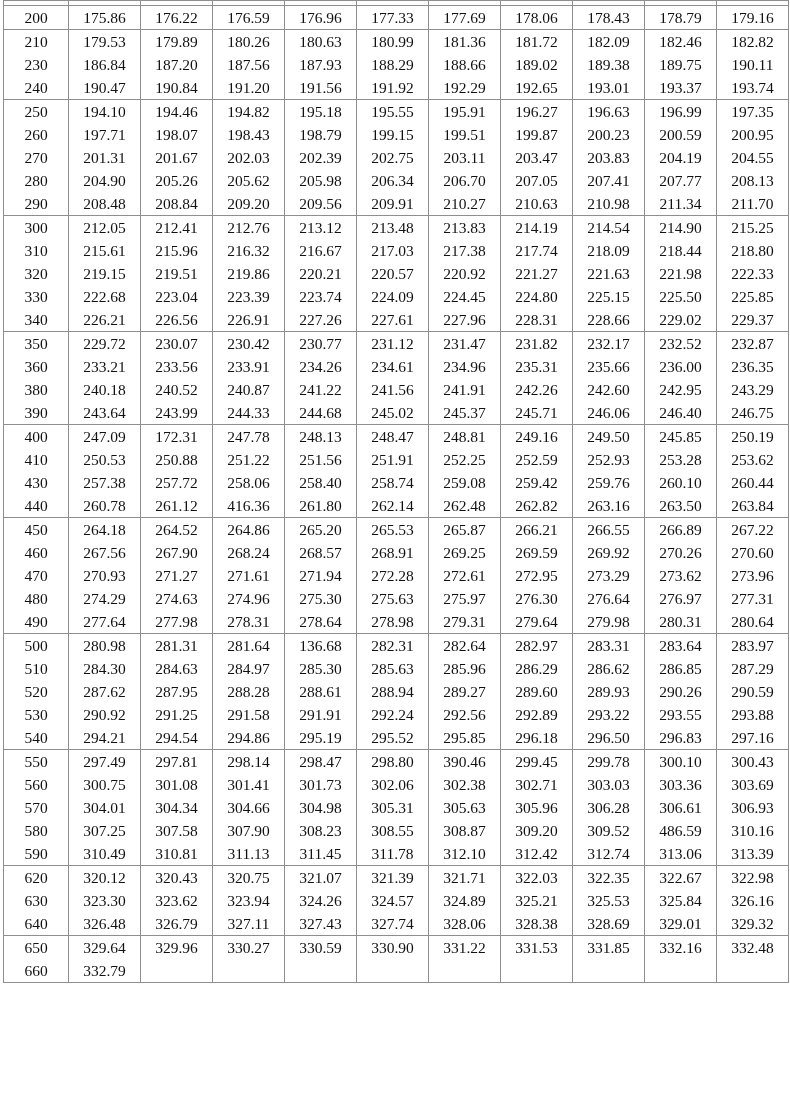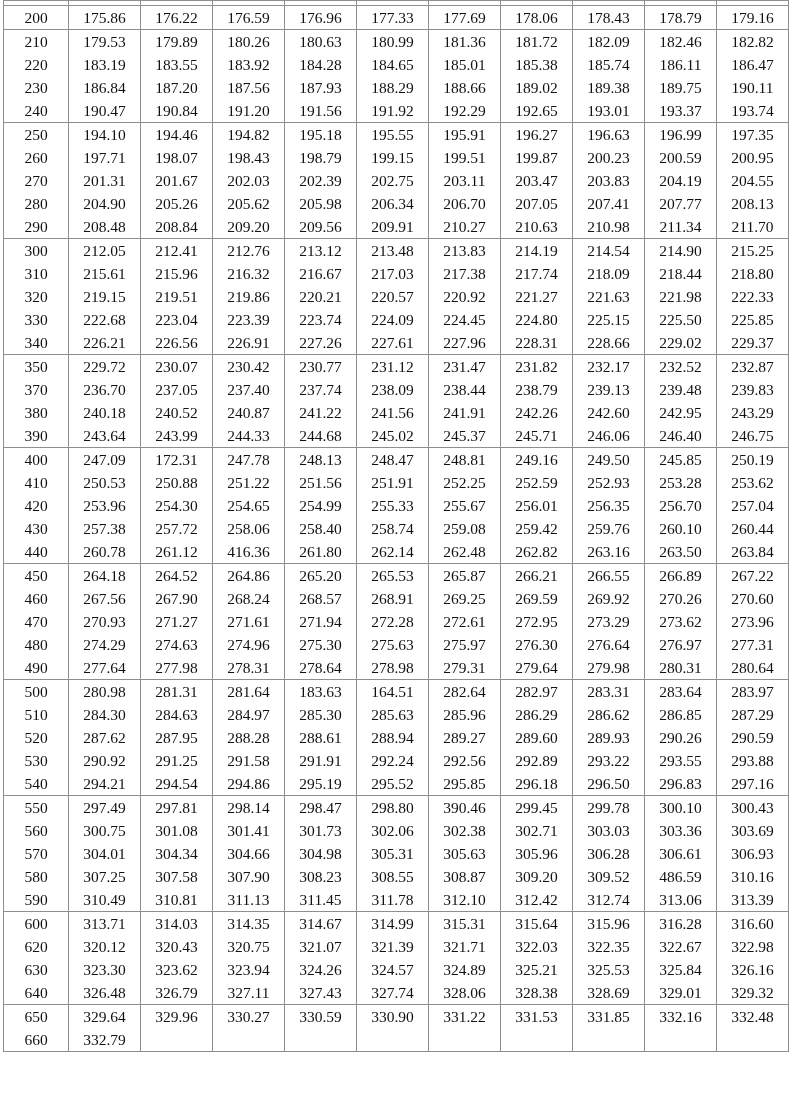--- a/index.html
+++ b/index.html
@@ -106,33 +106,20 @@
           <td>180.26</td>
           <td>180.63</td>
           <td>180.99</td>
           <td>181.36</td>
           <td>181.72</td>
           <td>182.09</td>
           <td>182.46</td>
           <td>182.82</td>
         </tr>
         <tr>
-          <td>220</td>
-          <td>183.19</td>
-          <td>183.55</td>
-          <td>183.92</td>
-          <td>184.28</td>
-          <td>184.65</td>
-          <td>185.01</td>
-          <td>185.38</td>
-          <td>185.74</td>
-          <td>186.11</td>
-          <td>186.47</td>
-        </tr>
-        <tr>
           <td>230</td>
           <td>186.84</td>
           <td>187.20</td>
           <td>187.56</td>
           <td>187.93</td>
           <td>188.29</td>
           <td>188.66</td>
           <td>189.02</td>
           <td>189.38</td>
           <td>189.75</td>
@@ -288,31 +275,31 @@
           <td>230.42</td>
           <td>230.77</td>
           <td>231.12</td>
           <td>231.47</td>
           <td>231.82</td>
           <td>232.17</td>
           <td>232.52</td>
           <td>232.87</td>
         </tr>
         <tr>
-          <td>370</td>
-          <td>236.70</td>
-          <td>237.05</td>
-          <td>237.40</td>
-          <td>237.74</td>
-          <td>238.09</td>
-          <td>238.44</td>
-          <td>238.79</td>
-          <td>239.13</td>
-          <td>239.48</td>
-          <td>239.83</td>
+          <td>360</td>
+          <td>233.21</td>
+          <td>233.56</td>
+          <td>233.91</td>
+          <td>234.26</td>
+          <td>234.61</td>
+          <td>234.96</td>
+          <td>235.31</td>
+          <td>235.66</td>
+          <td>236.00</td>
+          <td>236.35</td>
         </tr>
         <tr>
           <td>380</td>
           <td>240.18</td>
           <td>240.52</td>
           <td>240.87</td>
           <td>241.22</td>
           <td>241.56</td>
           <td>241.91</td>
           <td>242.26</td>
@@ -353,33 +340,20 @@
           <td>251.22</td>
           <td>251.56</td>
           <td>251.91</td>
           <td>252.25</td>
           <td>252.59</td>
           <td>252.93</td>
           <td>253.28</td>
           <td>253.62</td>
         </tr>
         <tr>
-          <td>420</td>
-          <td>253.96</td>
-          <td>254.30</td>
-          <td>254.65</td>
-          <td>254.99</td>
-          <td>255.33</td>
-          <td>255.67</td>
-          <td>256.01</td>
-          <td>256.35</td>
-          <td>256.70</td>
-          <td>257.04</td>
-        </tr>
-        <tr>
           <td>430</td>
           <td>257.38</td>
           <td>257.72</td>
           <td>258.06</td>
           <td>258.40</td>
           <td>258.74</td>
           <td>259.08</td>
           <td>259.42</td>
           <td>259.76</td>
           <td>260.10</td>
@@ -461,22 +435,22 @@
           <td>279.64</td>
           <td>279.98</td>
           <td>280.31</td>
           <td>280.64</td>
         </tr>
         <tr>
           <td>500</td>
           <td>280.98</td>
           <td>281.31</td>
           <td>281.64</td>
-          <td>183.63</td>
-          <td>164.51</td>
+          <td>136.68</td>
+          <td>282.31</td>
           <td>282.64</td>
           <td>282.97</td>
           <td>283.31</td>
           <td>283.64</td>
           <td>283.97</td>
         </tr>
         <tr>
           <td>510</td>
           <td>284.30</td>
           <td>284.63</td>
@@ -587,33 +561,20 @@
           <td>311.13</td>
           <td>311.45</td>
           <td>311.78</td>
           <td>312.10</td>
           <td>312.42</td>
           <td>312.74</td>
           <td>313.06</td>
           <td>313.39</td>
         </tr>
         <tr>
-          <td>600</td>
-          <td>313.71</td>
-          <td>314.03</td>
-          <td>314.35</td>
-          <td>314.67</td>
-          <td>314.99</td>
-          <td>315.31</td>
-          <td>315.64</td>
-          <td>315.96</td>
-          <td>316.28</td>
-          <td>316.60</td>
-        </tr>
-        <tr>
           <td>620</td>
           <td>320.12</td>
           <td>320.43</td>
           <td>320.75</td>
           <td>321.07</td>
           <td>321.39</td>
           <td>321.71</td>
           <td>322.03</td>
           <td>322.35</td>
           <td>322.67</td>

